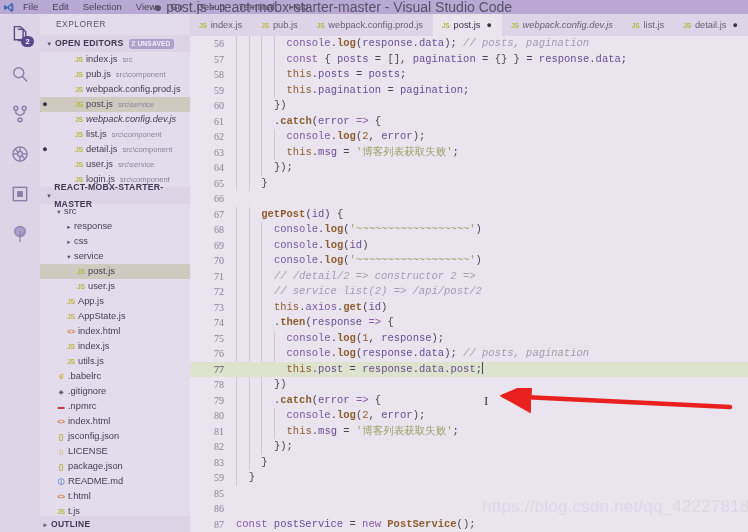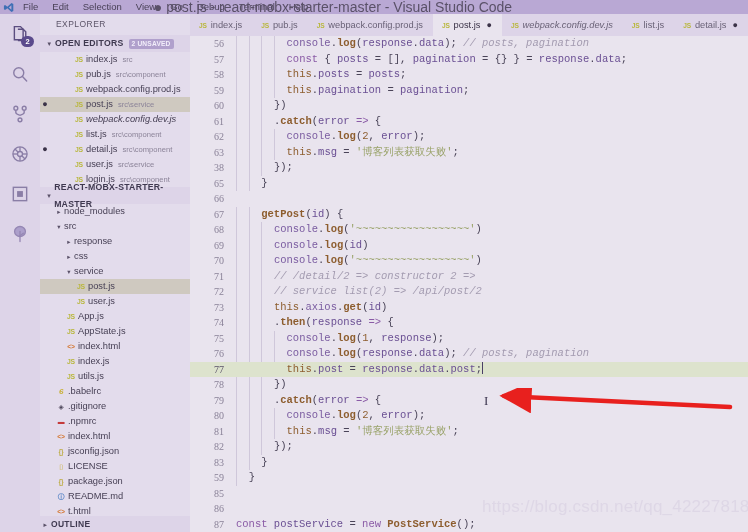--- a/index.html
+++ b/index.html
@@ -325,25 +325,20 @@
           <span class="fname">login.js</span>
           <span class="fpath">src\component</span>
         </div>
       </div>
 
     <div class="sec-header">
       <span class="twisty">▾</span>
       <span>REACT-MOBX-STARTER-MASTER</span>
     </div>
     <div id="project-tree">
-        <div class="row">
-          <span style="width: 14px; flex: 0 0 auto;"></span>
-          <span class="folder-arrow">▸</span>
-          <span class="fo-name">node_modules</span>
-        </div>
         <div class="row">
           <span style="width: 14px; flex: 0 0 auto;"></span>
           <span class="folder-arrow">▾</span>
           <span class="fo-name">src</span>
         </div>
         <div class="row">
           <span style="width: 24px; flex: 0 0 auto;"></span>
           <span class="folder-arrow">▸</span>
           <span class="fo-name">response</span>
         </div>
@@ -579,21 +574,21 @@
         </div>
       <div class="lines" id="lines">
           <div class="ln" style="top: 0px; position: absolute; left: 0px; width: 558px;"><span class="num">56</span><span class="code" style="left: 96.56px;"><span class="t-prop">console</span><span class="t-punc">.</span><span class="t-fnb">log</span><span class="t-punc">(</span><span class="t-var">response</span><span class="t-punc">.</span><span class="t-var">data</span><span class="t-punc">)</span><span class="t-punc">;</span><span class="t-punc"> </span><span class="t-cmt">// posts, pagination</span></span></div>
           <div class="ln" style="top: 15.5px; position: absolute; left: 0px; width: 558px;"><span class="num">57</span><span class="code" style="left: 96.56px;"><span class="t-kw">const</span><span class="t-punc"> </span><span class="t-punc">{</span><span class="t-punc"> </span><span class="t-var">posts</span><span class="t-punc"> </span><span class="t-punc">=</span><span class="t-punc"> </span><span class="t-punc">[</span><span class="t-punc">]</span><span class="t-punc">,</span><span class="t-punc"> </span><span class="t-var">pagination</span><span class="t-punc"> </span><span class="t-punc">=</span><span class="t-punc"> </span><span class="t-punc">{</span><span class="t-punc">}</span><span class="t-punc"> </span><span class="t-punc">}</span><span class="t-punc"> </span><span class="t-punc">=</span><span class="t-punc"> </span><span class="t-var">response</span><span class="t-punc">.</span><span class="t-var">data</span><span class="t-punc">;</span></span></div>
           <div class="ln" style="top: 31px; position: absolute; left: 0px; width: 558px;"><span class="num">58</span><span class="code" style="left: 96.56px;"><span class="t-this">this</span><span class="t-punc">.</span><span class="t-var">posts</span><span class="t-punc"> </span><span class="t-punc">=</span><span class="t-punc"> </span><span class="t-var">posts</span><span class="t-punc">;</span></span></div>
           <div class="ln" style="top: 46.5px; position: absolute; left: 0px; width: 558px;"><span class="num">59</span><span class="code" style="left: 96.56px;"><span class="t-this">this</span><span class="t-punc">.</span><span class="t-var">pagination</span><span class="t-punc"> </span><span class="t-punc">=</span><span class="t-punc"> </span><span class="t-var">pagination</span><span class="t-punc">;</span></span></div>
           <div class="ln" style="top: 62px; position: absolute; left: 0px; width: 558px;"><span class="num">60</span><span class="code" style="left: 83.92px;"><span class="t-punc">}</span><span class="t-punc">)</span></span></div>
           <div class="ln" style="top: 77.5px; position: absolute; left: 0px; width: 558px;"><span class="num">61</span><span class="code" style="left: 83.92px;"><span class="t-punc">.</span><span class="t-fnb">catch</span><span class="t-punc">(</span><span class="t-var">error</span><span class="t-punc"> </span><span class="t-kw">=&gt;</span><span class="t-punc"> </span><span class="t-punc">{</span></span></div>
           <div class="ln" style="top: 93px; position: absolute; left: 0px; width: 558px;"><span class="num">62</span><span class="code" style="left: 96.56px;"><span class="t-prop">console</span><span class="t-punc">.</span><span class="t-fnb">log</span><span class="t-punc">(</span><span class="t-num">2</span><span class="t-punc">,</span><span class="t-punc"> </span><span class="t-var">error</span><span class="t-punc">)</span><span class="t-punc">;</span></span></div>
           <div class="ln" style="top: 108.5px; position: absolute; left: 0px; width: 558px;"><span class="num">63</span><span class="code" style="left: 96.56px;"><span class="t-this">this</span><span class="t-punc">.</span><span class="t-var">msg</span><span class="t-punc"> </span><span class="t-punc">=</span><span class="t-punc"> </span><span class="t-str">'博客列表获取失败'</span><span class="t-punc">;</span></span></div>
-          <div class="ln" style="top: 124px; position: absolute; left: 0px; width: 558px;"><span class="num">38</span><span class="code" style="left: 83.92px;"><span class="t-punc">}</span><span class="t-punc">)</span><span class="t-punc">;</span></span></div>
+          <div class="ln" style="top: 124px; position: absolute; left: 0px; width: 558px;"><span class="num">64</span><span class="code" style="left: 83.92px;"><span class="t-punc">}</span><span class="t-punc">)</span><span class="t-punc">;</span></span></div>
           <div class="ln" style="top: 139.5px; position: absolute; left: 0px; width: 558px;"><span class="num">65</span><span class="code" style="left: 71.28px;"><span class="t-punc">}</span></span></div>
           <div class="ln" style="top: 155px; position: absolute; left: 0px; width: 612px;"><span class="num">66</span><span class="code" style="left: 46px;"></span></div>
           <div class="ln" style="top: 170.5px; position: absolute; left: 0px; width: 558px;"><span class="num">67</span><span class="code" style="left: 71.28px;"><span class="t-fnb">getPost</span><span class="t-punc">(</span><span class="t-var">id</span><span class="t-punc">)</span><span class="t-punc"> </span><span class="t-punc">{</span></span></div>
           <div class="ln" style="top: 186px; position: absolute; left: 0px; width: 558px;"><span class="num">68</span><span class="code" style="left: 83.92px;"><span class="t-prop">console</span><span class="t-punc">.</span><span class="t-fnb">log</span><span class="t-punc">(</span><span class="t-str">'~~~~~~~~~~~~~~~~~~'</span><span class="t-punc">)</span></span></div>
           <div class="ln" style="top: 201.5px; position: absolute; left: 0px; width: 558px;"><span class="num">69</span><span class="code" style="left: 83.92px;"><span class="t-prop">console</span><span class="t-punc">.</span><span class="t-fnb">log</span><span class="t-punc">(</span><span class="t-var">id</span><span class="t-punc">)</span></span></div>
           <div class="ln" style="top: 217px; position: absolute; left: 0px; width: 558px;"><span class="num">70</span><span class="code" style="left: 83.92px;"><span class="t-prop">console</span><span class="t-punc">.</span><span class="t-fnb">log</span><span class="t-punc">(</span><span class="t-str">'~~~~~~~~~~~~~~~~~~'</span><span class="t-punc">)</span></span></div>
           <div class="ln" style="top: 232.5px; position: absolute; left: 0px; width: 558px;"><span class="num">71</span><span class="code" style="left: 83.92px;"><span class="t-cmt">// /detail/2 =&gt; constructor 2 =&gt;</span></span></div>
           <div class="ln" style="top: 248px; position: absolute; left: 0px; width: 558px;"><span class="num">72</span><span class="code" style="left: 83.92px;"><span class="t-cmt">// service list(2) =&gt; /api/post/2</span></span></div>
           <div class="ln" style="top: 263.5px; position: absolute; left: 0px; width: 558px;"><span class="num">73</span><span class="code" style="left: 83.92px;"><span class="t-this">this</span><span class="t-punc">.</span><span class="t-prop">axios</span><span class="t-punc">.</span><span class="t-fnb">get</span><span class="t-punc">(</span><span class="t-var">id</span><span class="t-punc">)</span></span></div>
           <div class="ln" style="top: 279px; position: absolute; left: 0px; width: 558px;"><span class="num">74</span><span class="code" style="left: 83.92px;"><span class="t-punc">.</span><span class="t-fnb">then</span><span class="t-punc">(</span><span class="t-var">response</span><span class="t-punc"> </span><span class="t-kw">=&gt;</span><span class="t-punc"> </span><span class="t-punc">{</span></span></div>

